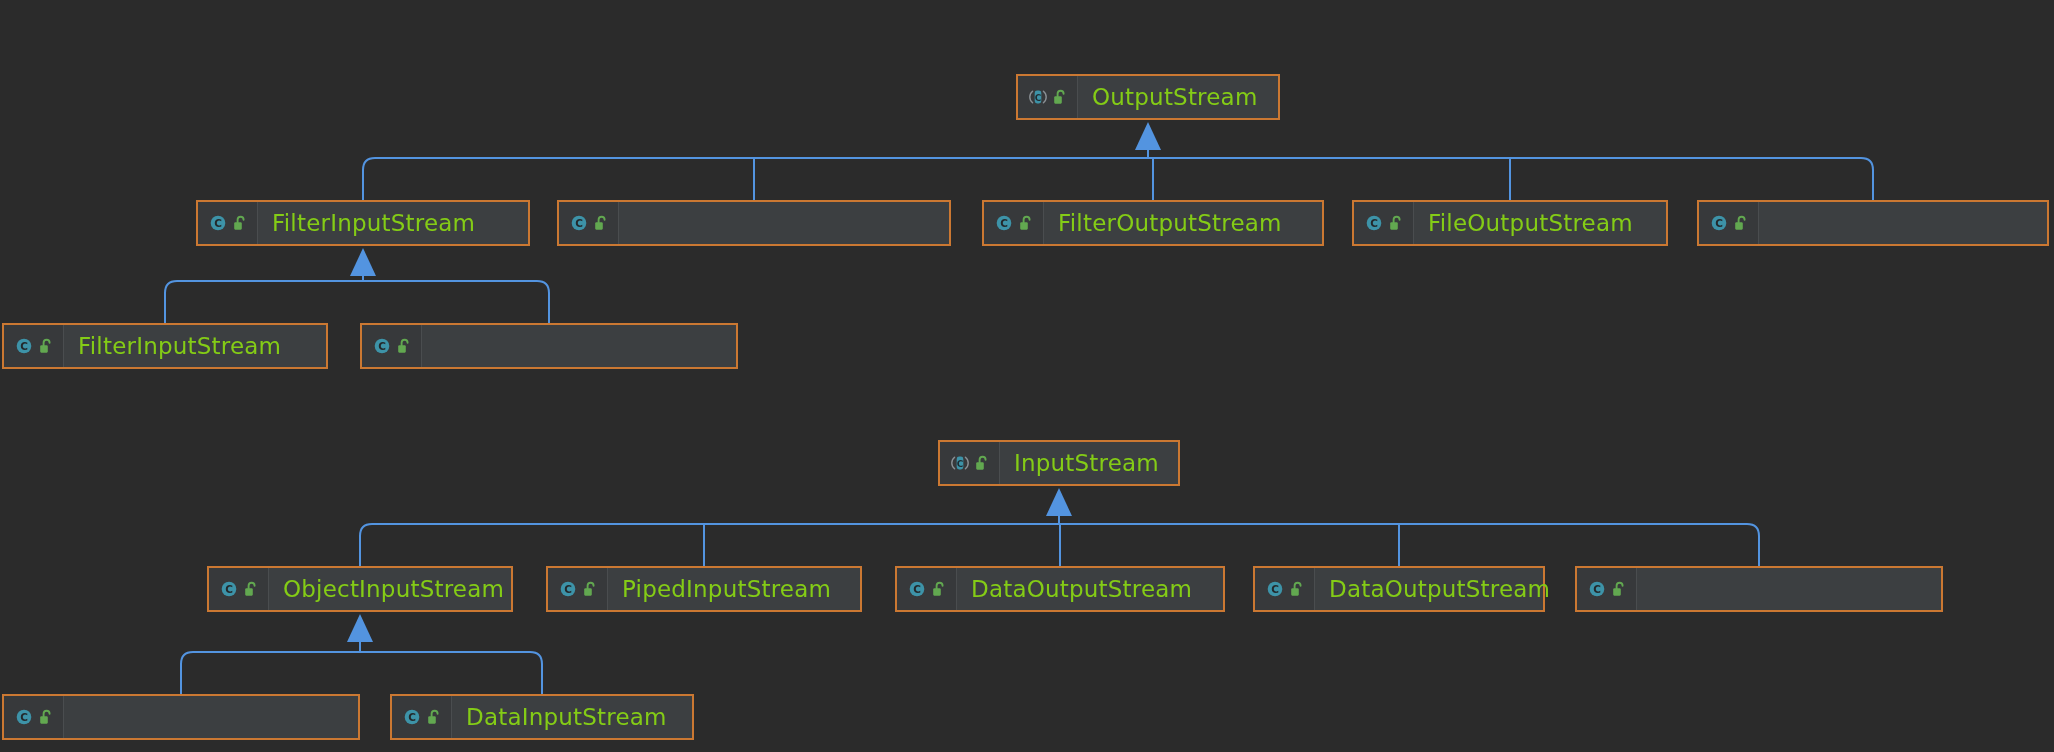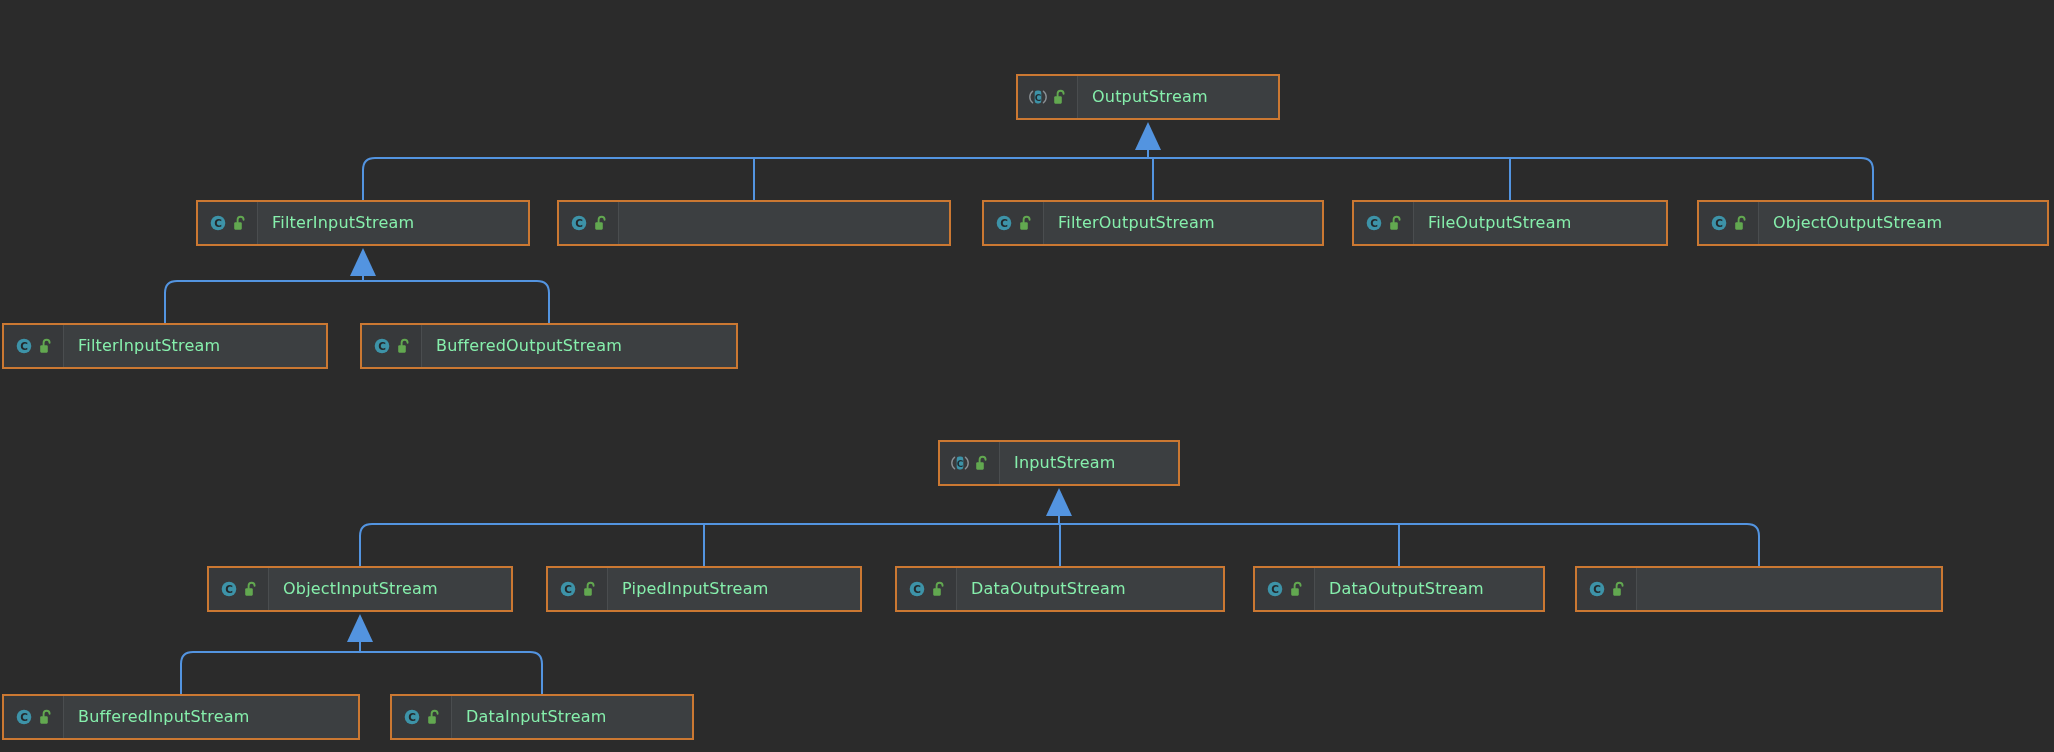--- a/index.html
+++ b/index.html
@@ -42,22 +42,22 @@
     display: flex;
     align-items: center;
     gap: 5px;
     padding: 0 9px 0 10px;
     background: #37393b;
     border-right: 1px solid #4a4d4f;
     flex: 0 0 auto;
   }
   .node-label {
     padding: 0 16px 0 14px;
-    color: #86efac;
-    font-size: 16px;
+    color: #84cc16;
+    font-size: 23px;
     line-height: 1;
     letter-spacing: .2px;
     white-space: nowrap;
   }
   .ic { display: block; }
 </style>
 </head>
 <body>
 
 <div id="diagram">
@@ -151,21 +151,20 @@
       <div class="node-gutter">
         <svg width="20" height="20" viewBox="0 0 20 20" class="ic">
           <circle cx="10" cy="10" r="7.3" fill="#3d93a8"></circle>
           <text x="10" y="13.9" text-anchor="middle" font-size="10.5" font-family="&quot;DejaVu Sans&quot;,&quot;Liberation Sans&quot;,sans-serif" font-weight="bold" fill="#23292c">C</text>
         </svg>
         <svg width="15" height="17" viewBox="0 0 15 17" class="ic">
           <path d="M4.6 7.4 V4.7 a3 3 0 0 1 6 0" stroke="#62a850" stroke-width="1.9" fill="none" stroke-linecap="round"></path>
           <rect x="1.2" y="7.3" width="7.6" height="7.4" rx="1.1" fill="#62a850"></rect>
         </svg>
       </div>
-      <div class="node-label">ObjectOutputStream</div>
     </div>
     <div class="node" style="left: 2px; top: 323px; width: 326px;">
       <div class="node-gutter">
         <svg width="20" height="20" viewBox="0 0 20 20" class="ic">
           <circle cx="10" cy="10" r="7.3" fill="#3d93a8"></circle>
           <text x="10" y="13.9" text-anchor="middle" font-size="10.5" font-family="&quot;DejaVu Sans&quot;,&quot;Liberation Sans&quot;,sans-serif" font-weight="bold" fill="#23292c">C</text>
         </svg>
         <svg width="15" height="17" viewBox="0 0 15 17" class="ic">
           <path d="M4.6 7.4 V4.7 a3 3 0 0 1 6 0" stroke="#62a850" stroke-width="1.9" fill="none" stroke-linecap="round"></path>
           <rect x="1.2" y="7.3" width="7.6" height="7.4" rx="1.1" fill="#62a850"></rect>
@@ -177,21 +176,20 @@
       <div class="node-gutter">
         <svg width="20" height="20" viewBox="0 0 20 20" class="ic">
           <circle cx="10" cy="10" r="7.3" fill="#3d93a8"></circle>
           <text x="10" y="13.9" text-anchor="middle" font-size="10.5" font-family="&quot;DejaVu Sans&quot;,&quot;Liberation Sans&quot;,sans-serif" font-weight="bold" fill="#23292c">C</text>
         </svg>
         <svg width="15" height="17" viewBox="0 0 15 17" class="ic">
           <path d="M4.6 7.4 V4.7 a3 3 0 0 1 6 0" stroke="#62a850" stroke-width="1.9" fill="none" stroke-linecap="round"></path>
           <rect x="1.2" y="7.3" width="7.6" height="7.4" rx="1.1" fill="#62a850"></rect>
         </svg>
       </div>
-      <div class="node-label">BufferedOutputStream</div>
     </div>
     <div class="node" style="left: 938px; top: 440px; width: 242px;">
       <div class="node-gutter">
         <svg width="20" height="20" viewBox="0 0 20 20" class="ic">
           <path d="M4.6 4.2 A7.4 7.4 0 0 0 4.6 15.8" stroke="#8a9095" stroke-width="1.4" fill="none" stroke-linecap="round"></path>
           <path d="M15.4 4.2 A7.4 7.4 0 0 1 15.4 15.8" stroke="#8a9095" stroke-width="1.4" fill="none" stroke-linecap="round"></path>
           <rect x="6.7" y="3.6" width="6.6" height="12.8" rx="2.4" fill="#3d93a8"></rect>
           <text x="10" y="13.6" text-anchor="middle" font-size="9" font-family="&quot;DejaVu Sans&quot;,&quot;Liberation Sans&quot;,sans-serif" font-weight="bold" fill="#1f2d33">C</text>
         </svg>
         <svg width="15" height="17" viewBox="0 0 15 17" class="ic">
@@ -269,21 +267,20 @@
       <div class="node-gutter">
         <svg width="20" height="20" viewBox="0 0 20 20" class="ic">
           <circle cx="10" cy="10" r="7.3" fill="#3d93a8"></circle>
           <text x="10" y="13.9" text-anchor="middle" font-size="10.5" font-family="&quot;DejaVu Sans&quot;,&quot;Liberation Sans&quot;,sans-serif" font-weight="bold" fill="#23292c">C</text>
         </svg>
         <svg width="15" height="17" viewBox="0 0 15 17" class="ic">
           <path d="M4.6 7.4 V4.7 a3 3 0 0 1 6 0" stroke="#62a850" stroke-width="1.9" fill="none" stroke-linecap="round"></path>
           <rect x="1.2" y="7.3" width="7.6" height="7.4" rx="1.1" fill="#62a850"></rect>
         </svg>
       </div>
-      <div class="node-label">BufferedInputStream</div>
     </div>
     <div class="node" style="left: 390px; top: 694px; width: 304px;">
       <div class="node-gutter">
         <svg width="20" height="20" viewBox="0 0 20 20" class="ic">
           <circle cx="10" cy="10" r="7.3" fill="#3d93a8"></circle>
           <text x="10" y="13.9" text-anchor="middle" font-size="10.5" font-family="&quot;DejaVu Sans&quot;,&quot;Liberation Sans&quot;,sans-serif" font-weight="bold" fill="#23292c">C</text>
         </svg>
         <svg width="15" height="17" viewBox="0 0 15 17" class="ic">
           <path d="M4.6 7.4 V4.7 a3 3 0 0 1 6 0" stroke="#62a850" stroke-width="1.9" fill="none" stroke-linecap="round"></path>
           <rect x="1.2" y="7.3" width="7.6" height="7.4" rx="1.1" fill="#62a850"></rect>

